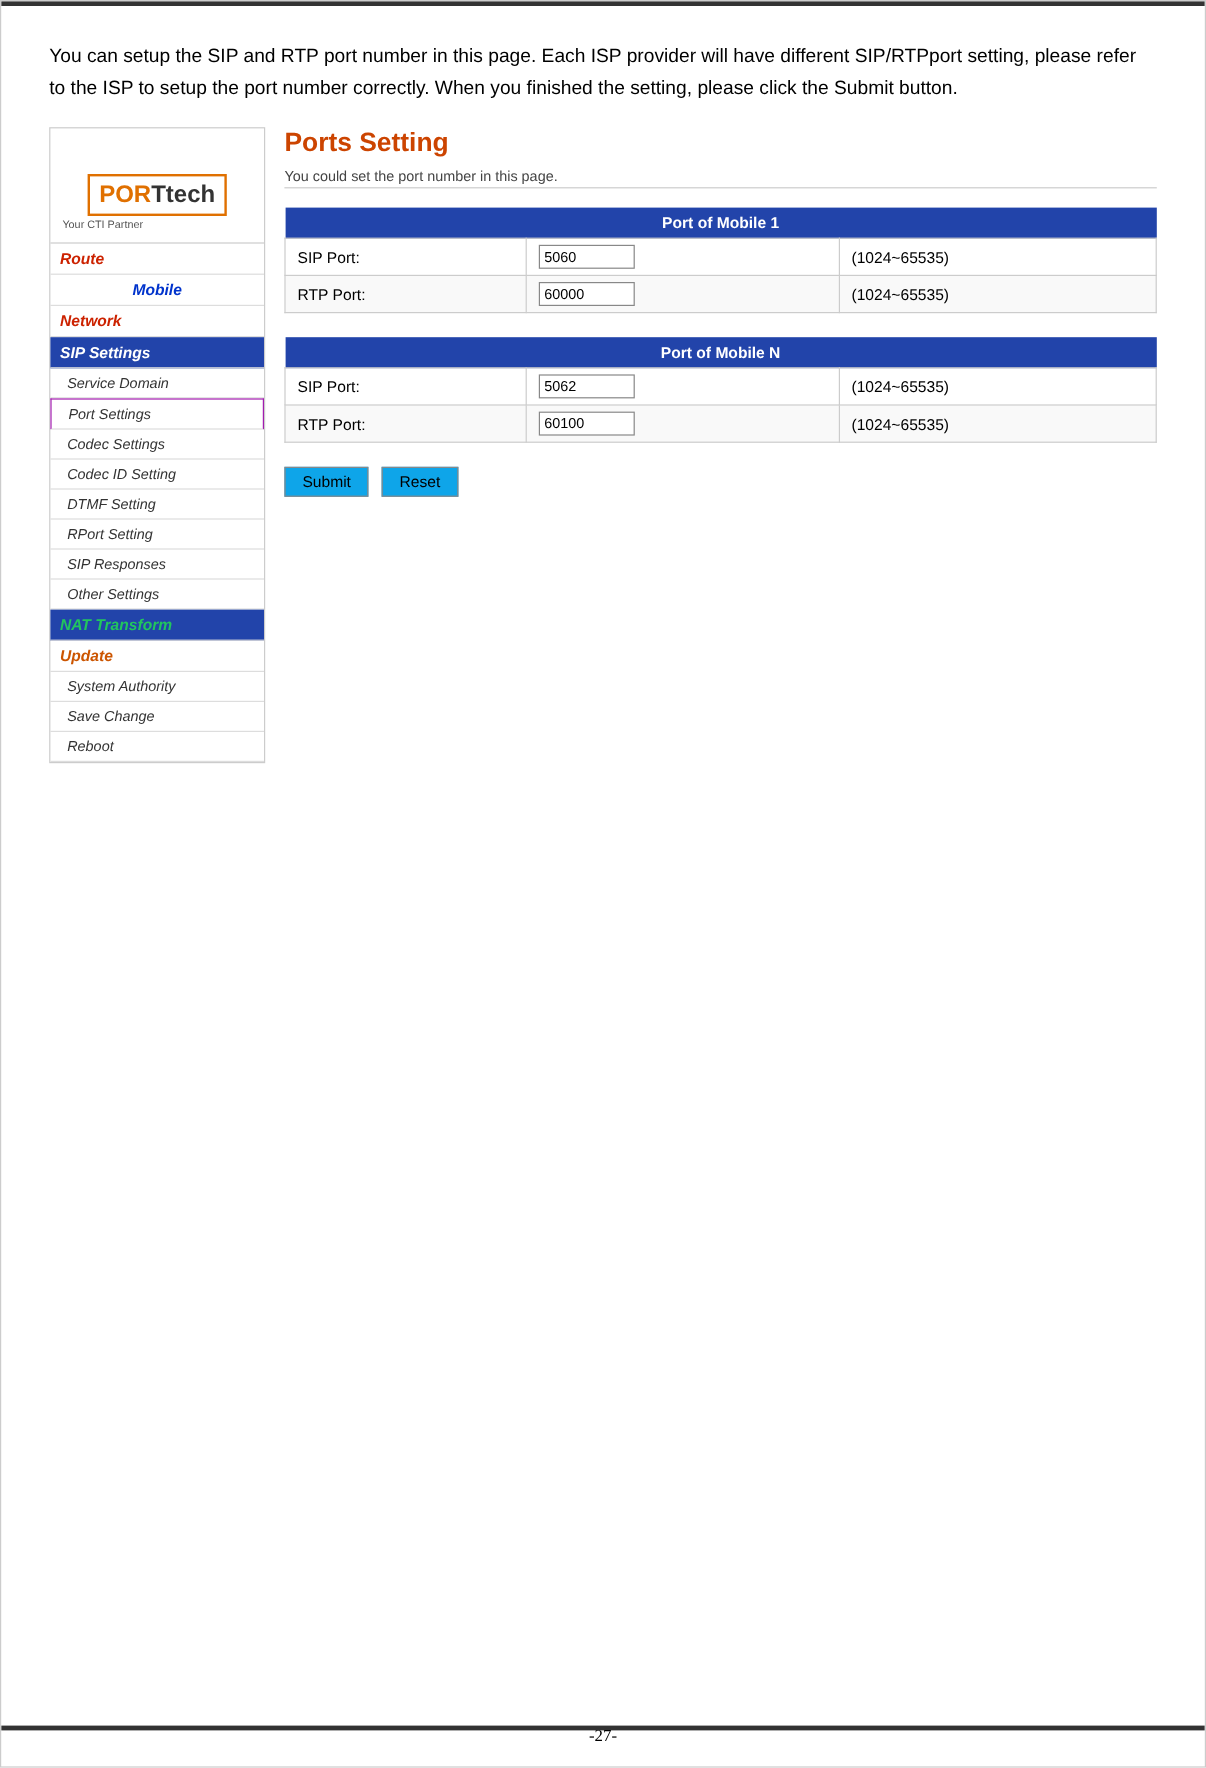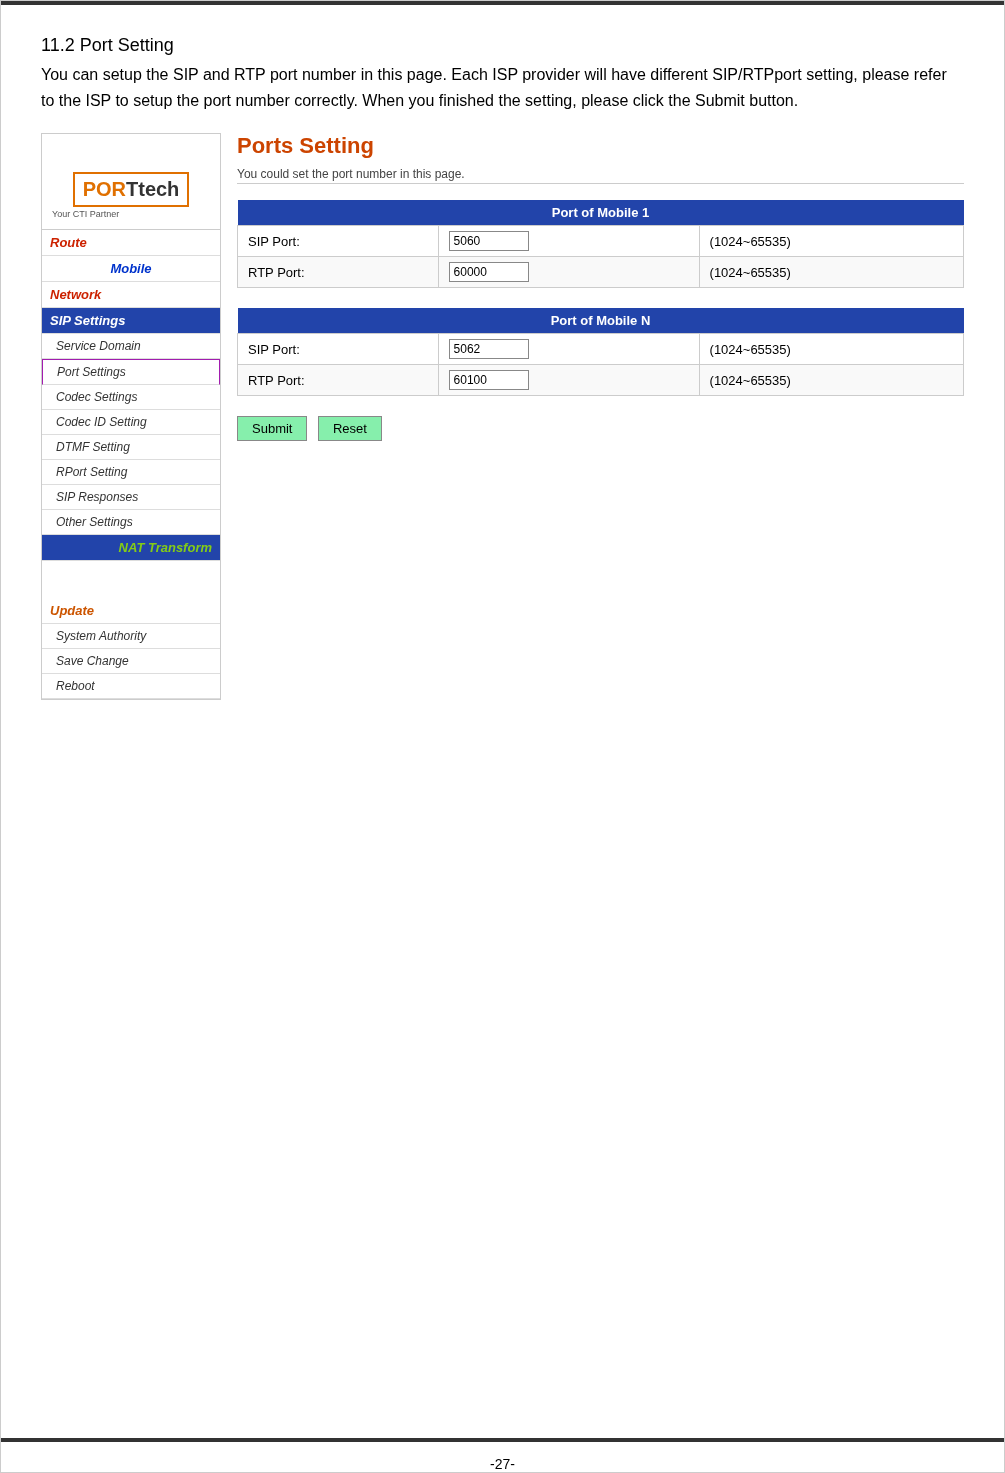--- a/index.html
+++ b/index.html
@@ -89,21 +89,20 @@
       font-weight: bold;
     }
     .nav-item-bold-blue a {
       color: #0033cc;
       font-weight: bold;
       text-align: center;
     }
     .nav-item-bold-orange a {
       color: #cc5500;
       font-weight: bold;
-      margin-top: 37px;
     }
     .nav-item-sub a {
       padding-left: 14px;
       color: #333;
       font-size: 12px;
     }
     .nav-item-sub-active {
       background: #fff;
       border: 1px solid #a21caf;
     }
@@ -165,40 +164,40 @@
       padding: 2px 4px;
       font-size: 12px;
     }
     .btn-row {
       margin-top: 14px;
     }
     .btn-submit, .btn-reset {
       padding: 4px 14px;
       font-size: 13px;
       border: 1px solid #888;
-      background: #86efac;
+      background: #0ea5e9;
       cursor: pointer;
       margin-right: 6px;
     }
     .footer-page {
       text-align: center;
       font-size: 14px;
       position: absolute;
-      bottom: 0;
+      bottom: 16px;
       width: 100%;
+      font-family: Liberation Serif, serif;
     }
   </style>
 </head>
 <body>
 
 <div class="page-border-top"></div>
 
 <div style="padding: 30px 40px 60px 40px;">
   <div class="intro-text">
-    <h2>11.2 Port Setting</h2>
     <p>You can setup the SIP and RTP port number in this page. Each ISP provider will have different SIP/RTPport setting, please refer to the ISP to setup the port number correctly. When you finished the setting, please click the Submit button.</p>
   </div>
 
   <div class="main-layout">
 
     <div class="sidebar">
       <div class="sidebar-logo">
         <div class="logo-box"><span class="logo-port" style="color:#e07000;font-size:20px;font-weight:bold;">POR</span><span style="color:#333;font-size:20px;font-weight:bold;">Ttech</span></div>
         <div class="logo-sub">Your CTI Partner</div>
       </div>
@@ -233,21 +232,21 @@
         <li class="nav-item-sub">
           <a href="#">RPort Setting</a>
         </li>
         <li class="nav-item-sub">
           <a href="#">SIP Responses</a>
         </li>
         <li class="nav-item-sub">
           <a href="#">Other Settings</a>
         </li>
         <li style="background:#2244aa;">
-          <a href="#" style="color:#84cc16; font-weight:bold; padding:5px 8px; display:block;text-align:right;">NAT Transform</a>
+          <a href="#" style="color:#22c55e; font-weight:bold; padding:5px 8px; display:block;">NAT Transform</a>
         </li>
         <li class="nav-item-bold-orange">
           <a href="#">Update</a>
         </li>
         <li class="nav-item-sub">
           <a href="#">System Authority</a>
         </li>
         <li class="nav-item-sub">
           <a href="#">Save Change</a>
         </li>

